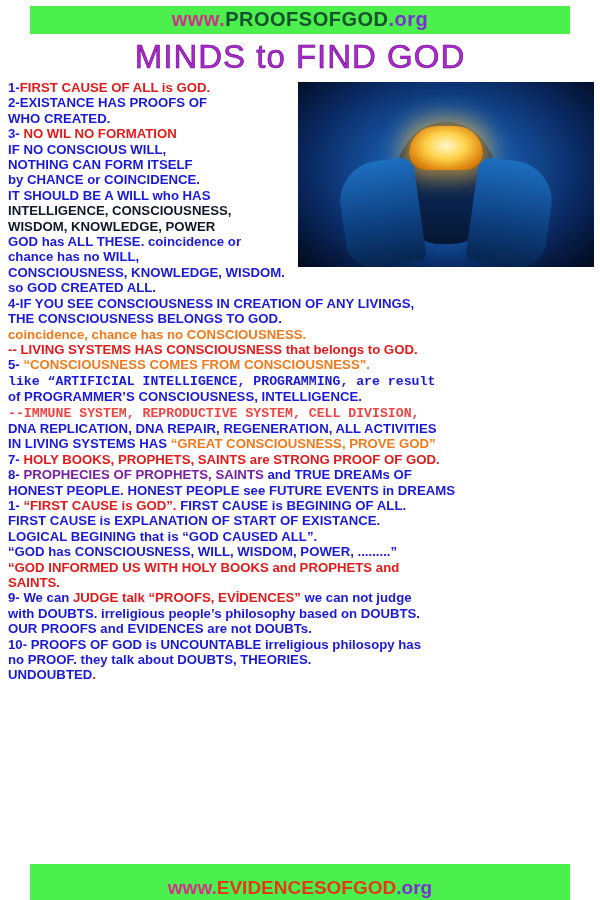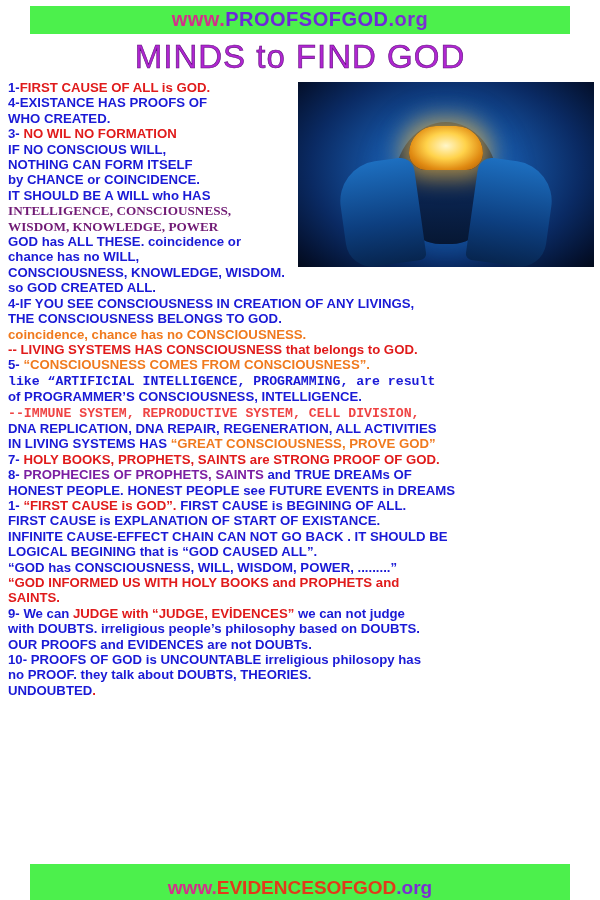--- a/index.html
+++ b/index.html
@@ -125,66 +125,65 @@
     margin-top: 11px;
   }
   .clear { clear: both; }
 </style>
 </head>
 <body>
 
 <div class="page">
 
   <div class="top-banner">
-    <div class="url"><span style="color: rgb(212, 47, 138);">www.</span><span style="color: #6d28d9; text-align: center;">PROOFSOFGOD</span><span style="color: rgb(123, 47, 212);">.org</span></div>
+    <div class="url"><span style="color: rgb(212, 47, 138);">www.</span><span style="color: #14532d; text-align: center;">PROOFSOFGOD</span><span style="color: rgb(123, 47, 212);">.org</span></div>
   </div>
 
   <div class="title">MINDS  to FIND   GOD</div>
 
   <div class="photo">
     <div class="glow"></div>
     <div class="head"></div>
     <div class="brain"></div>
     <div class="handL"></div>
     <div class="handR"></div>
   </div>
 
   <div class="body-text">
       <p><span style="color: rgb(26, 26, 214);">1-</span><span style="color: rgb(224, 27, 27);">FIRST CAUSE OF  ALL  is  GOD.</span></p>
-      <p><span style="color: rgb(26, 26, 214);">4-EXISTANCE  HAS  PROOFS OF</span></p>
+      <p><span style="color: rgb(26, 26, 214);">2-EXISTANCE  HAS  PROOFS OF</span></p>
       <p><span style="color: rgb(26, 26, 214);">WHO CREATED.</span></p>
       <p><span style="color: rgb(26, 26, 214);">3- </span><span style="color: rgb(224, 27, 27);">NO  WIL  NO  FORMATION</span></p>
       <p><span style="color: rgb(26, 26, 214);">IF NO  CONSCIOUS  WILL,</span></p>
       <p><span style="color: rgb(26, 26, 214);">NOTHING CAN  FORM  ITSELF</span></p>
       <p><span style="color: rgb(26, 26, 214);">by CHANCE or  COINCIDENCE.</span></p>
       <p><span style="color: rgb(26, 26, 214);">IT SHOULD  BE  A WILL who HAS</span></p>
-      <p><span style="color: #701a75; font-family: Liberation Serif, serif;">INTELLIGENCE, CONSCIOUSNESS, WISDOM, KNOWLEDGE, POWER</span></p>
+      <p><span style="color: #0f172a;">INTELLIGENCE, CONSCIOUSNESS, WISDOM, KNOWLEDGE, POWER</span></p>
       <p><span style="color: rgb(26, 26, 214);">GOD  has  ALL  THESE.  coincidence or chance  has  no WILL,</span></p>
       <p><span style="color: rgb(26, 26, 214);">CONSCIOUSNESS, KNOWLEDGE, WISDOM. so GOD CREATED ALL.</span></p>
       <p><span style="color: rgb(26, 26, 214);">4-IF YOU SEE  CONSCIOUSNESS  IN CREATION OF ANY LIVINGS,</span></p>
       <p><span style="color: rgb(26, 26, 214);">THE CONSCIOUSNESS BELONGS TO  GOD.</span></p>
       <p><span style="color: rgb(240, 122, 30);">coincidence, chance has no CONSCIOUSNESS.</span></p>
       <p><span style="color: rgb(224, 27, 27);">-- LIVING SYSTEMS  HAS  CONSCIOUSNESS  that belongs to GOD.</span></p>
       <p><span style="color: rgb(26, 26, 214);">5- </span><span style="color: rgb(240, 122, 30);">“CONSCIOUSNESS  COMES FROM CONSCIOUSNESS”.</span></p>
       <p><span style="color: rgb(26, 26, 214); font-family: Liberation Mono, monospace;">like  “ARTIFICIAL  INTELLIGENCE,  PROGRAMMING,  are result</span></p>
       <p><span style="color: rgb(26, 26, 214);">of  PROGRAMMER’S   CONSCIOUSNESS, INTELLIGENCE.</span></p>
       <p><span style="color: #ef4444; font-family: Liberation Mono, monospace;">--IMMUNE SYSTEM, REPRODUCTIVE SYSTEM, CELL DIVISION,</span></p>
       <p><span style="color: rgb(26, 26, 214);">DNA REPLICATION,  DNA  REPAIR,  REGENERATION, ALL ACTIVITIES</span></p>
       <p><span style="color: rgb(26, 26, 214);">IN  LIVING SYSTEMS  HAS  </span><span style="color: rgb(240, 122, 30);">“GREAT CONSCIOUSNESS, PROVE GOD”</span></p>
       <p><span style="color: rgb(26, 26, 214);">7- </span><span style="color: rgb(224, 27, 27);">HOLY BOOKS, PROPHETS, SAINTS   are  STRONG PROOF  OF GOD.</span></p>
       <p><span style="color: rgb(26, 26, 214);">8- </span><span style="color: rgb(123, 31, 162);">PROPHECIES OF PROPHETS, SAINTS</span><span style="color: rgb(26, 26, 214);">  and  TRUE DREAMs OF</span></p>
       <p><span style="color: rgb(26, 26, 214);">HONEST PEOPLE. HONEST PEOPLE  see FUTURE EVENTS in DREAMS</span></p>
       <p><span style="color: rgb(26, 26, 214);">1- </span><span style="color: rgb(224, 27, 27);">“FIRST  CAUSE  is GOD”.</span><span style="color: rgb(26, 26, 214);"> FIRST  CAUSE  is BEGINING OF ALL.</span></p>
       <p><span style="color: rgb(26, 26, 214);">FIRST CAUSE  is  EXPLANATION OF  START OF EXISTANCE.</span></p>
-      <p><span style="color: rgb(26, 26, 214);">INFINITE CAUSE-EFFECT  CHAIN CAN NOT GO BACK . IT SHOULD BE</span></p>
       <p><span style="color: rgb(26, 26, 214);">LOGICAL  BEGINING that is “GOD CAUSED  ALL”.</span></p>
       <p><span style="color: rgb(26, 26, 214);">“GOD   has  CONSCIOUSNESS, WILL, WISDOM, POWER, .........”</span></p>
       <p><span style="color: rgb(224, 27, 27);">“GOD  INFORMED US  WITH  HOLY BOOKS and PROPHETS and</span></p>
       <p><span style="color: rgb(224, 27, 27);">SAINTS.</span></p>
-      <p><span style="color: rgb(26, 26, 214);">9- We can  </span><span style="color: rgb(224, 27, 27);">JUDGE  with  “JUDGE, EVİDENCES”</span><span style="color: rgb(26, 26, 214);"> we can not judge</span></p>
+      <p><span style="color: rgb(26, 26, 214);">9- We can  </span><span style="color: rgb(224, 27, 27);">JUDGE  talk  “PROOFS, EVİDENCES”</span><span style="color: rgb(26, 26, 214);"> we can not judge</span></p>
       <p><span style="color: rgb(26, 26, 214);">with  DOUBTS. irreligious people’s  philosophy  based on DOUBTS.</span></p>
       <p><span style="color: rgb(26, 26, 214);">OUR PROOFS and EVIDENCES  are  not DOUBTs.</span></p>
       <p><span style="color: rgb(26, 26, 214);">10-  PROOFS  OF GOD  is UNCOUNTABLE  irreligious philosopy has</span></p>
       <p><span style="color: rgb(26, 26, 214);">no PROOF. they talk about DOUBTS, THEORIES.</span></p>
       <p><span style="color: rgb(26, 26, 214);">UNDOUBTED</span><span style="color: rgb(224, 27, 27);">.</span></p>
     </div>
 
   <div class="clear"></div>
 
   <div class="bottom-banner">

